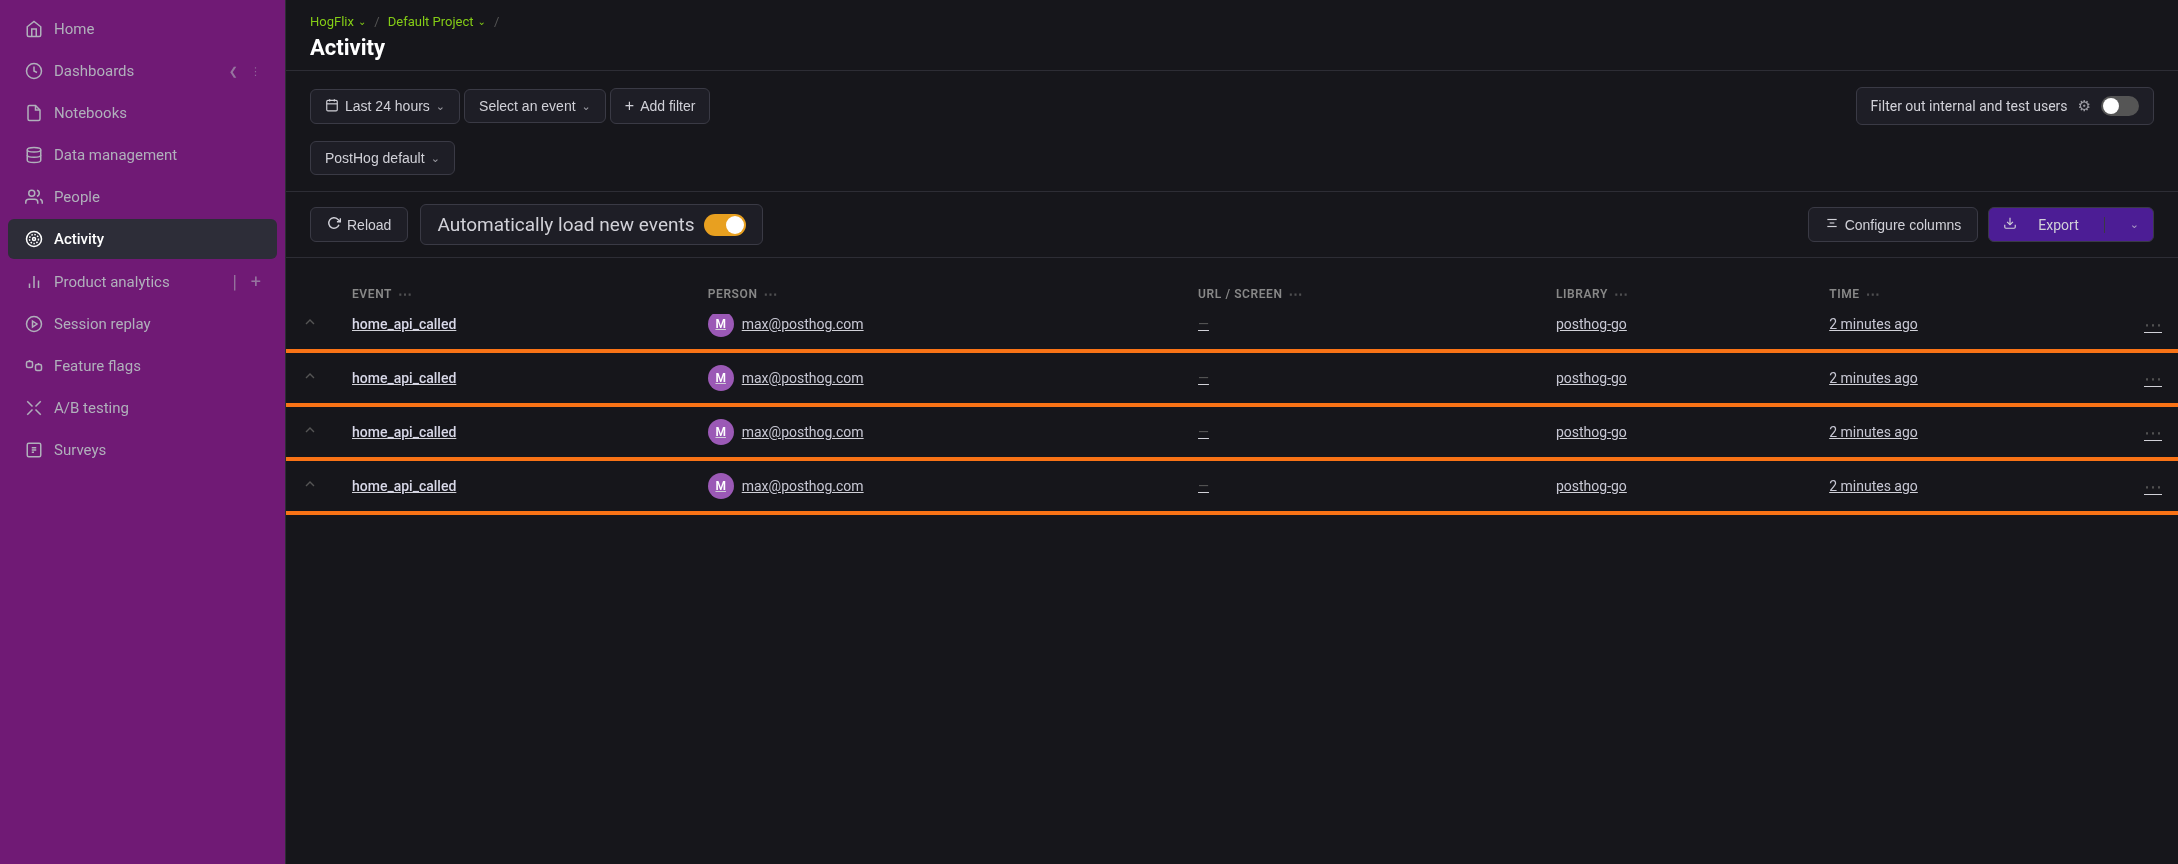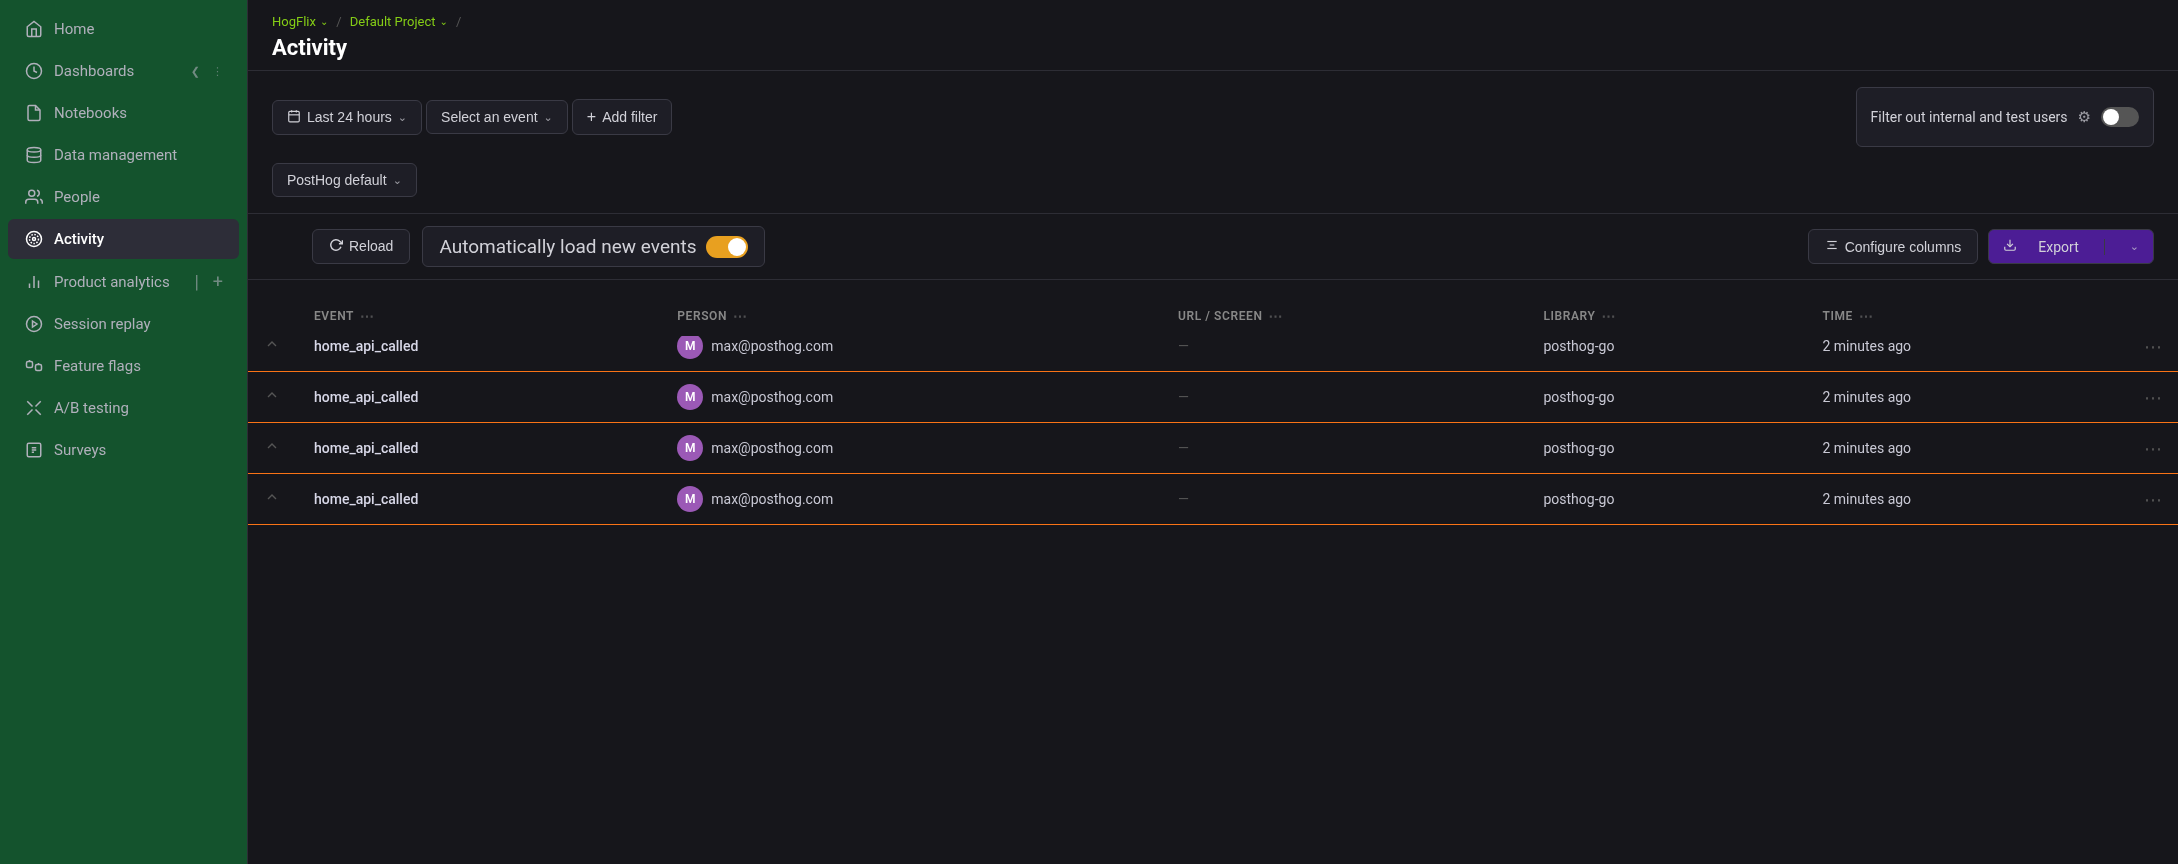--- a/index.html
+++ b/index.html
@@ -9,22 +9,22 @@
       color: #d1d1d8;
       display: flex;
       height: 864px;
       width: 2178px;
       overflow: hidden;
       font-size: 14px;
     }
 
     
     .sidebar {
-      width: 248px;
-      background: #14532d;
+      width: 286px;
+      background: #701a75;
       border-right: 1px solid #2d2d35;
       display: flex;
       flex-direction: column;
       padding: 8px 0;
       flex-shrink: 0;
     }
     .sidebar-item {
       display: flex;
       align-items: center;
       gap: 10px;
@@ -117,21 +117,21 @@
     .toolbar-right {
       margin-left: auto;
       display: flex;
       align-items: center;
       gap: 12px;
     }
     .filter-toggle-container {
       display: flex;
       align-items: center;
       gap: 10px;
-      padding: 19px 14px;
+      padding: 8px 14px;
       border-radius: 6px;
       border: 1px solid #3a3a45;
       background: #1e1e26;
       font-size: 14px;
     }
     .toggle-switch {
       width: 38px;
       height: 20px;
       border-radius: 10px;
       background: #555;
@@ -163,30 +163,29 @@
     .action-bar {
       display: flex;
       align-items: center;
       gap: 12px;
       padding: 12px 24px;
       border-top: 1px solid #2d2d35;
       border-bottom: 1px solid #2d2d35;
     }
     .reload-btn {
       display: flex;
-      align-items: flex-start;
+      align-items: center;
       gap: 6px;
       padding: 8px 16px;
       border-radius: 6px;
       border: 1px solid #3a3a45;
       background: #1e1e26;
       color: #d1d1d8;
       cursor: pointer;
       font-size: 14px;
-      margin-left: 40px;
     }
     .auto-load-container {
       display: flex;
       align-items: center;
       gap: 10px;
       padding: 8px 16px;
       border-radius: 6px;
       border: 1px solid #3a3a45;
       background: #1e1e26;
       font-size: 19px;
@@ -277,22 +276,23 @@
       display: flex;
       align-items: center;
       gap: 6px;
     }
     th .more-icon {
       font-size: 14px;
       opacity: 0.5;
       cursor: pointer;
     }
     tbody tr {
-      border-bottom: 1px solid #f97316;
+      border-bottom: 4px solid #f97316;
       transition: background 0.1s;
+      text-decoration: underline;
     }
     td {
       padding: 12px 16px;
       font-size: 14px;
       color: #c8c8d4;
     }
     .td-expand {
       width: 40px;
       color: #555;
       font-size: 16px;

